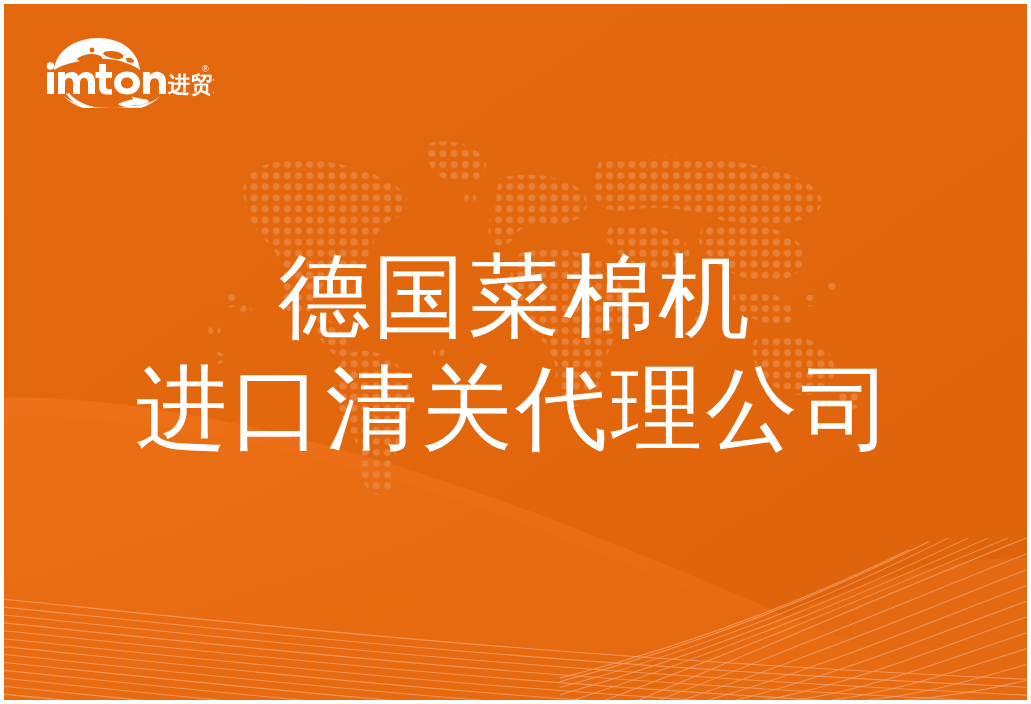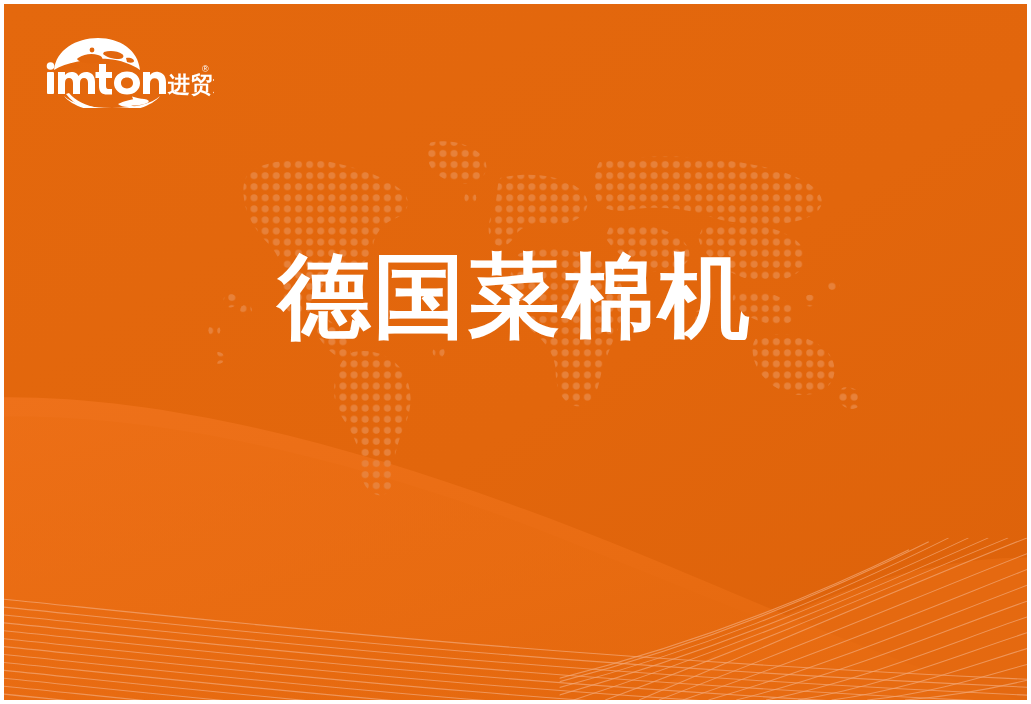--- a/index.html
+++ b/index.html
@@ -48,21 +48,21 @@
   
   #headline {
     position: absolute;
     left: 0;
     right: 0;
     top: 236px;
     z-index: 30;
     text-align: center;
     color: #ffffff;
     font-family: "Liberation Sans", "DejaVu Sans", sans-serif;
-    font-weight: 700;
+    font-weight: 400;
     line-height: 1.22;
     letter-spacing: 1px;
     pointer-events: none;
   }
   .headline-line {
     display: block;
     font-size: 92px;
     white-space: nowrap;
   }
   .headline-line.l1 { letter-spacing: 3px; }
@@ -304,16 +304,17 @@
       </g>
 
       <text x="126" y="58" font-family="'DejaVu Sans','Liberation Sans',sans-serif" font-size="22" font-weight="bold" fill="#ffffff" letter-spacing="0.5">进贸通</text>
 
       <text x="160" y="38" font-family="'Liberation Sans',sans-serif" font-size="9" fill="#ffffff">®</text>
     </svg>
   </div>
 
   <div id="headline">
     <span class="headline-line l1">德国菜棉机</span>
+    <span class="headline-line l2">进口清关代理公司</span>
   </div>
 
 
 </div>
 
 </body></html>

